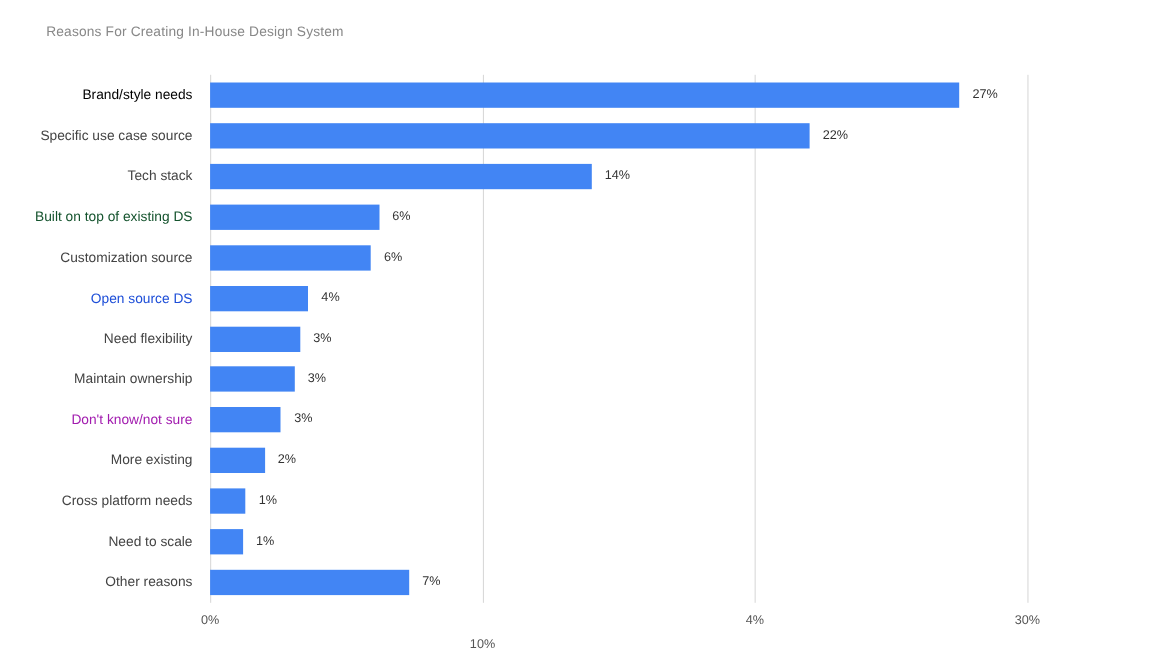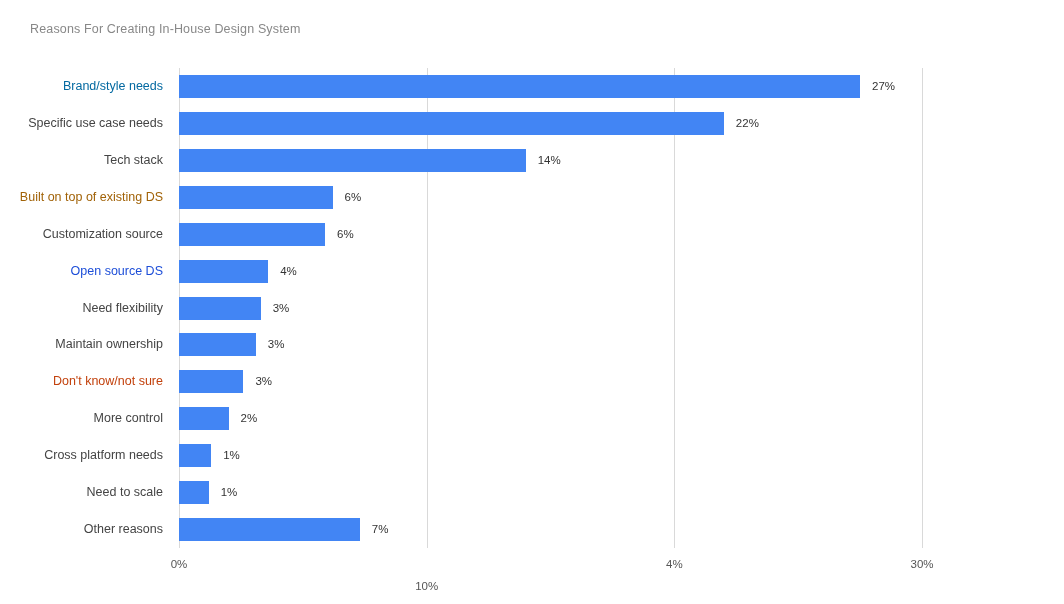--- a/index.html
+++ b/index.html
@@ -11,21 +11,21 @@
   body {
     width: 1064px;
     height: 604px;
     font-family: "Liberation Sans", sans-serif;
     overflow: hidden;
     position: relative;
   }
 
   #chart-root {
     position: absolute;
-    left: 0; top: 0;
+    left: 12px; top: 0;
     width: 936px;
     height: 604px;
     background: #ffffff;
   }
 
   #chart-title {
     position: absolute;
     left: 30px;
     top: 22px;
     font-size: 12.5px;
@@ -124,30 +124,30 @@
   }
 </style>
 </head>
 <body>
 
 <div id="chart-root">
 
   <div id="chart-title">Reasons For Creating In-House Design System</div>
 
   <div id="y-labels">
-      <div class="cat-label" style="top: 7px; color: #0369a1;">Brand/style needs</div>
-      <div class="cat-label" style="top: 43.92px; color: rgb(68, 68, 68);">Specific use case needs</div>
+      <div class="cat-label" style="top: 7px; color: #000000;">Brand/style needs</div>
+      <div class="cat-label" style="top: 43.92px; color: rgb(68, 68, 68);">Specific use case source</div>
       <div class="cat-label" style="top: 80.84px; color: rgb(68, 68, 68); text-align: right;">Tech stack</div>
-      <div class="cat-label" style="top: 117.76px; color: #a16207;">Built on top of existing DS</div>
+      <div class="cat-label" style="top: 117.76px; color: #14532d;">Built on top of existing DS</div>
       <div class="cat-label" style="top: 154.68px; color: rgb(68, 68, 68);">Customization source</div>
       <div class="cat-label" style="top: 191.6px; color: #1d4ed8;">Open source DS</div>
       <div class="cat-label" style="top: 228.52px; color: rgb(68, 68, 68);">Need flexibility</div>
       <div class="cat-label" style="top: 265.44px; color: rgb(68, 68, 68);">Maintain ownership</div>
-      <div class="cat-label" style="top: 302.36px; color: #c2410c;">Don't know/not sure</div>
-      <div class="cat-label" style="top: 339.28px; color: rgb(68, 68, 68);">More control</div>
+      <div class="cat-label" style="top: 302.36px; color: #a21caf;">Don't know/not sure</div>
+      <div class="cat-label" style="top: 339.28px; color: rgb(68, 68, 68);">More existing</div>
       <div class="cat-label" style="top: 376.2px; color: rgb(68, 68, 68);">Cross platform needs</div>
       <div class="cat-label" style="top: 413.12px; color: rgb(68, 68, 68);">Need to scale</div>
       <div class="cat-label" style="top: 450.04px; color: rgb(68, 68, 68);">Other reasons</div>
     </div>
 
   <div id="plot-area">
     <div id="gridlines">
         <div class="gridline axis-origin" style="left: 0px; background: rgb(217, 217, 217);"></div>
         <div class="gridline" style="left: 247.667px; background: rgb(217, 217, 217);"></div>
         <div class="gridline" style="left: 495.333px; background: rgb(217, 217, 217);"></div>

